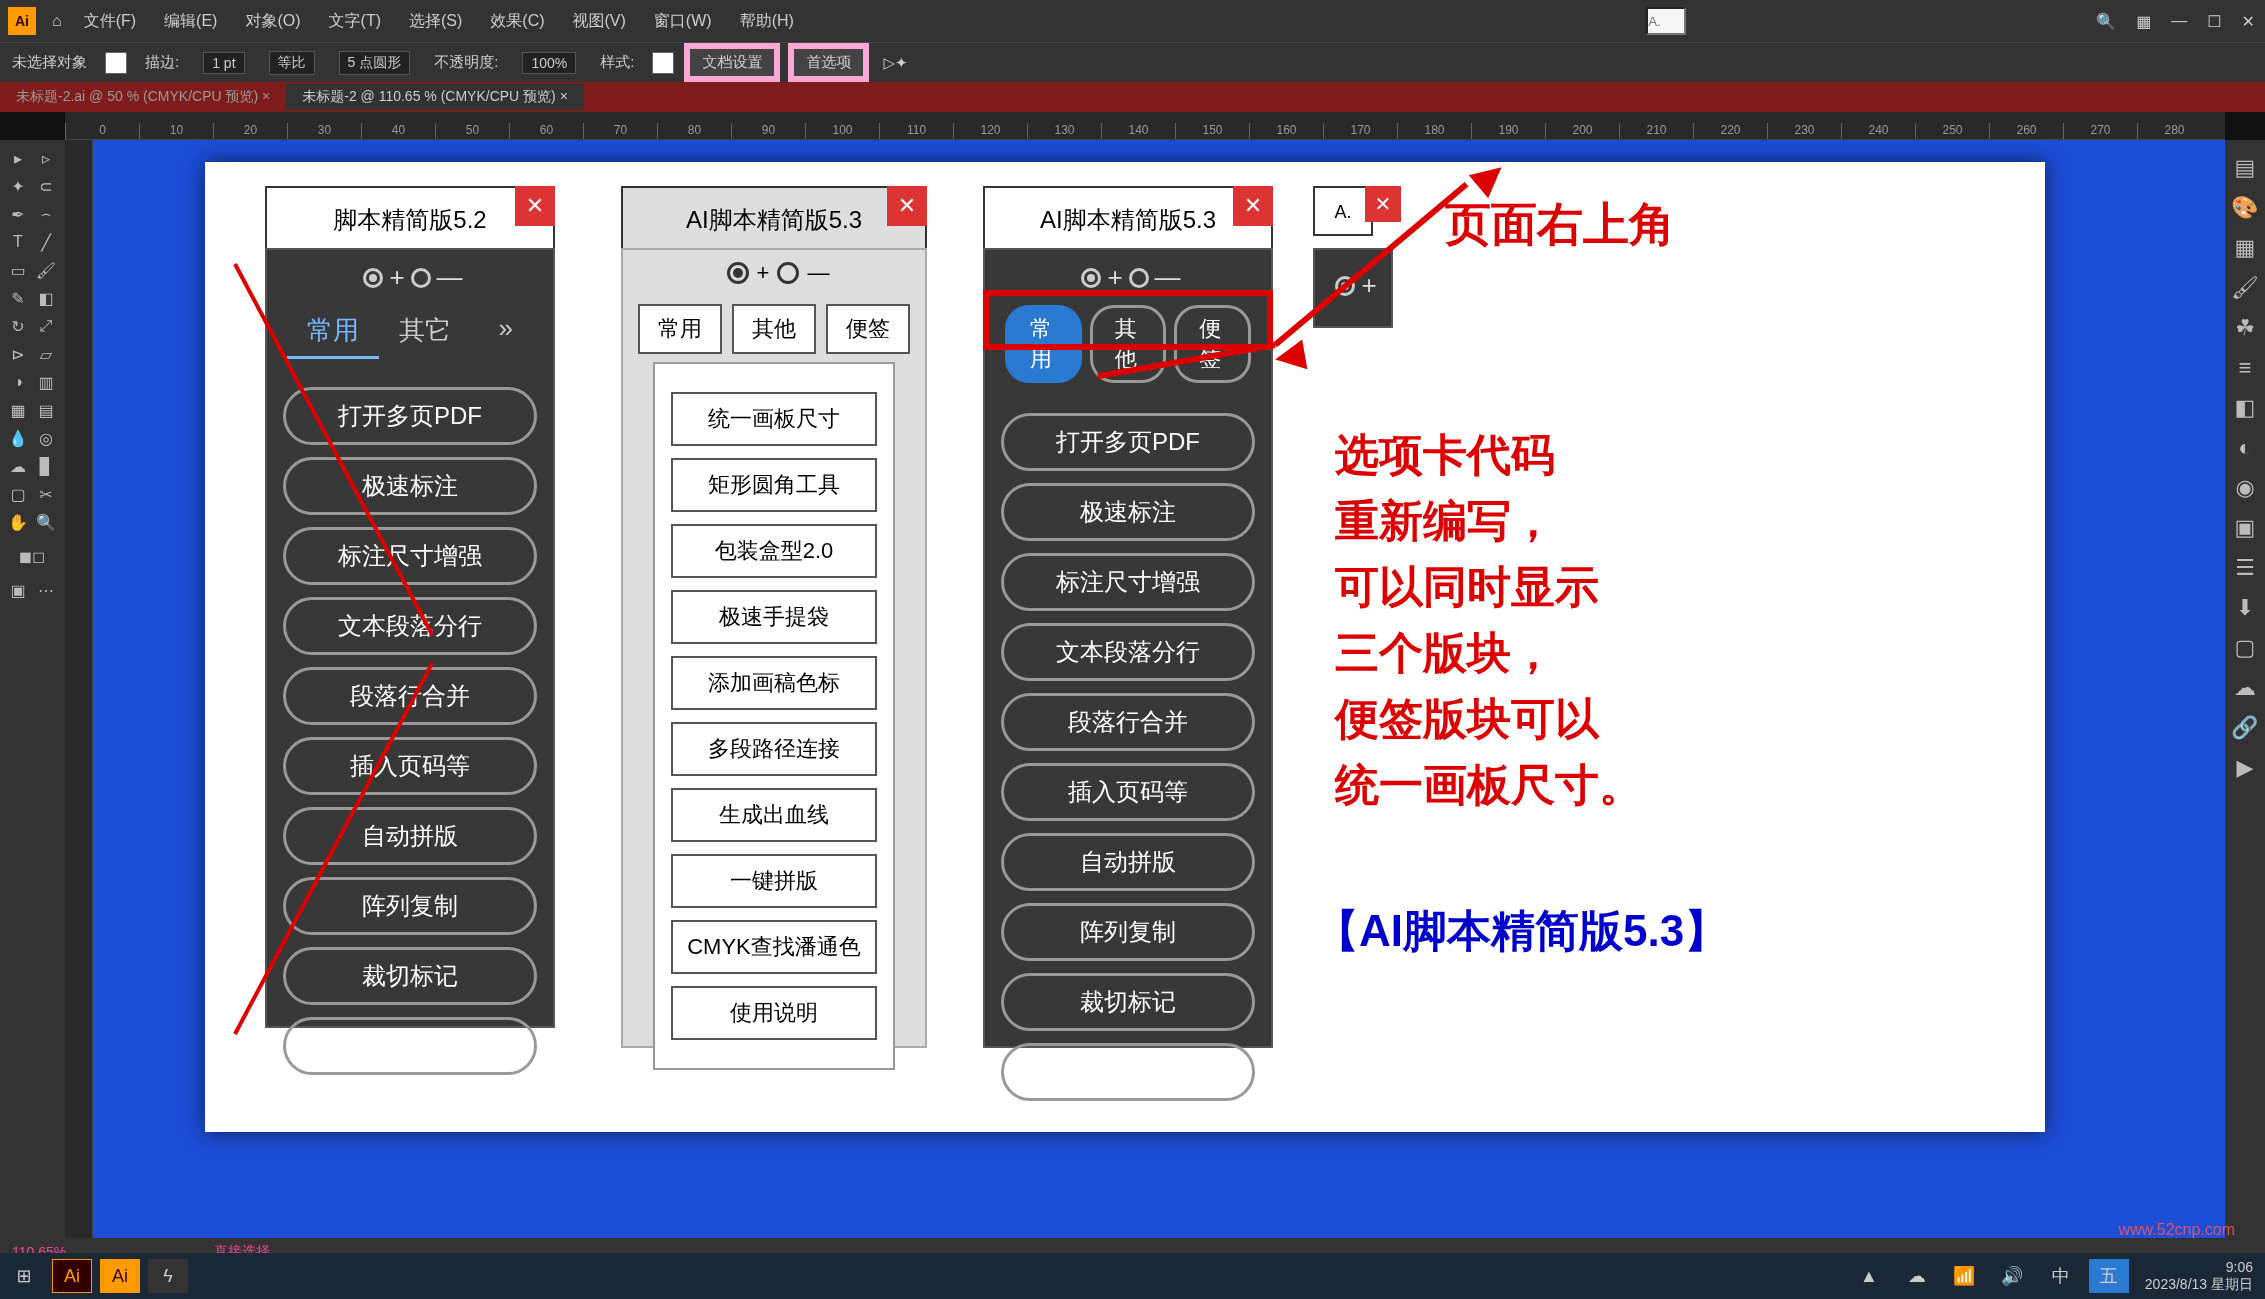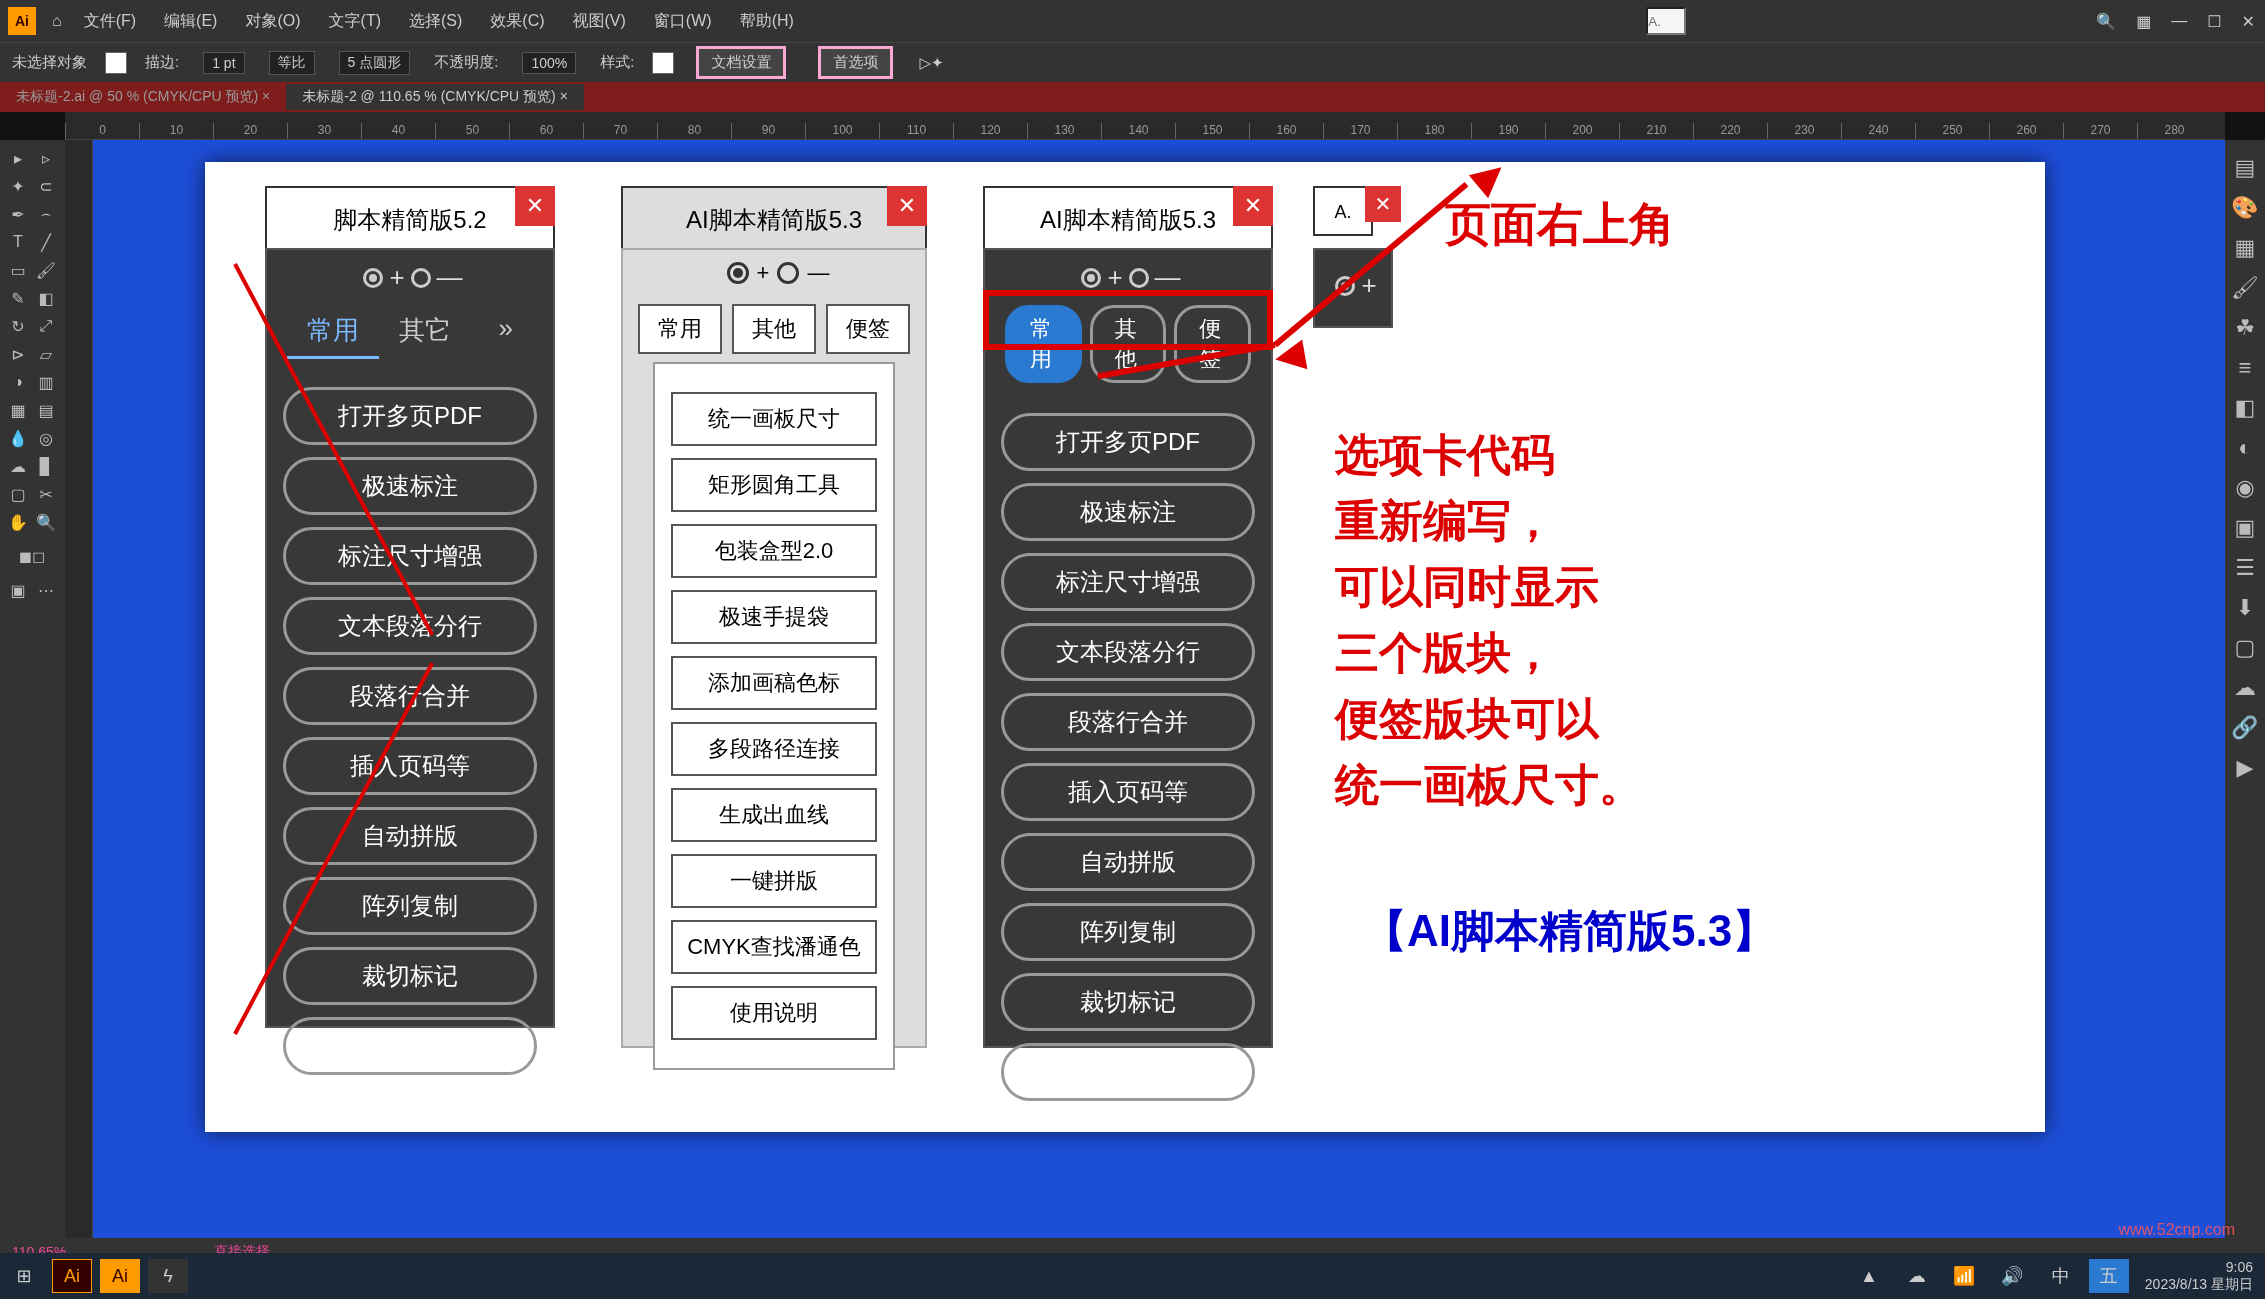--- a/index.html
+++ b/index.html
@@ -7,21 +7,21 @@
 .hdr{height:42px;background:#333;display:flex;align-items:center;color:#ccc;font-size:16px}
 .ai-logo{width:28px;height:28px;background:#ff9a00;color:#330000;font-weight:bold;display:flex;align-items:center;justify-content:center;margin:0 8px;font-size:14px}
 .home{margin:0 8px;color:#ccc}
 .menu-item{padding:0 14px;cursor:pointer}
 .hdr-right{margin-left:auto;display:flex;align-items:center}
 .search-box{width:40px;height:28px;background:#f5f5f5;margin-right:400px}
 .hdr-ico{padding:0 10px;color:#ccc}
 .sub{height:40px;background:#333;border-top:1px solid #444;display:flex;align-items:center;color:#ccc;font-size:15px}
 .sub-lbl{padding:0 12px}
 .sub-ctrl{background:#222;border:1px solid #555;padding:2px 8px;margin:0 12px;font-size:14px;color:#ccc}
-.btn-box{background:#444;border:3px solid #f9a8d4;padding:4px 12px;margin:0 16px;color:#ccc}
+.btn-box{background:#444;border:6px solid #f9a8d4;padding:4px 12px;margin:0 4px;color:#ccc}
 .swatch{width:22px;height:22px;background:#fff;margin:0 6px;border:1px solid #666}
 .tabs{height:30px;background:#7f1d1d;display:flex;align-items:center;color:#999;font-size:14px}
 .tab{padding:4px 16px;cursor:pointer}
 .tab.active{background:#333;color:#ccc}
 .ruler-h{height:28px;background:#2a2a2a;margin-left:65px;margin-right:40px;color:#999;font-size:12px;border-bottom:1px solid #444;display:flex;align-items:end;overflow:hidden}
 .ruler-h span{display:inline-block;width:74px;text-align:center;border-left:1px solid #666;padding-bottom:2px}
 .work{display:flex;height:1098px}
 .tools-l{width:65px;background:#333;display:flex;flex-wrap:wrap;align-content:flex-start;padding:4px}
 .tool{width:28px;height:28px;color:#bbb;display:flex;align-items:center;justify-content:center;font-size:16px;cursor:pointer}
 .tools-r{width:40px;background:#333;display:flex;flex-direction:column;align-items:center;padding-top:8px}
@@ -290,21 +290,21 @@
         <div>页面右上角</div>
       </div>
       <div class="anno-red" style="left:1130px;top:260px;font-size:44px;line-height:1.5">
         <div>选项卡代码</div>
         <div>重新编写，</div>
         <div>可以同时显示</div>
         <div>三个版块，</div>
         <div>便签版块可以</div>
         <div>统一画板尺寸。</div>
       </div>
-      <div class="anno-blue" style="left:1158px;top:740px">【AI脚本精简版5.3】</div>
+      <div class="anno-blue" style="left:1110px;top:740px">【AI脚本精简版5.3】</div>
 
       <div class="arrow-line" style="left:1070px;top:180px;width:250px;transform:rotate(-40deg)"></div>
       <div class="arrow-head" style="left:1270px;top:0px;transform:rotate(-40deg)"></div>
       <div class="arrow-line" style="left:1070px;top:180px;width:180px;transform:rotate(170deg)"></div>
       <div class="arrow-head" style="left:1070px;top:180px;transform:rotate(170deg)"></div>
 
     </div>
   </div>
 
   <div class="tools-r">

